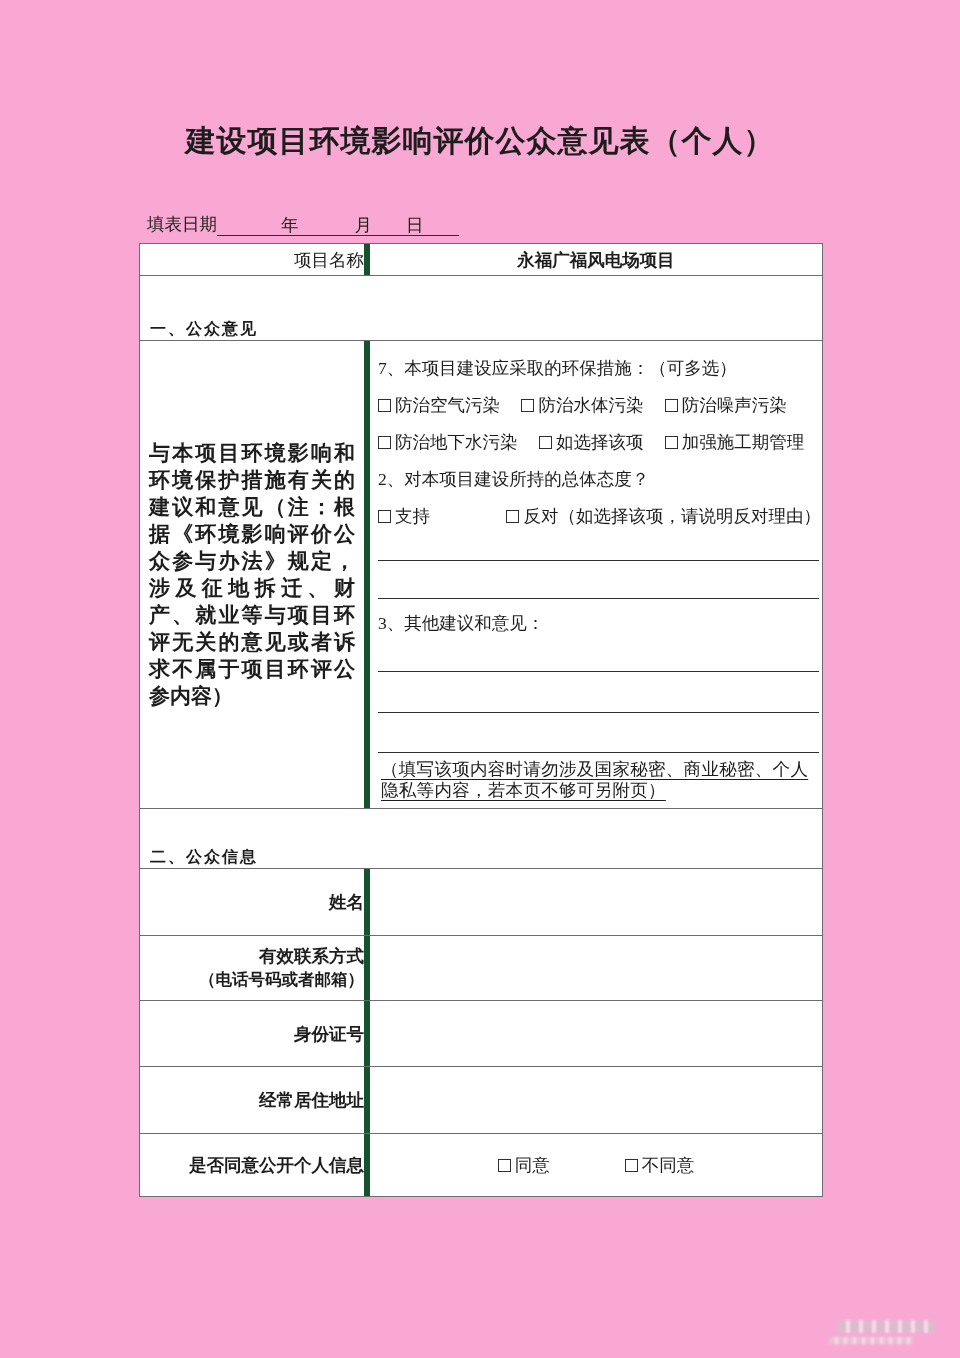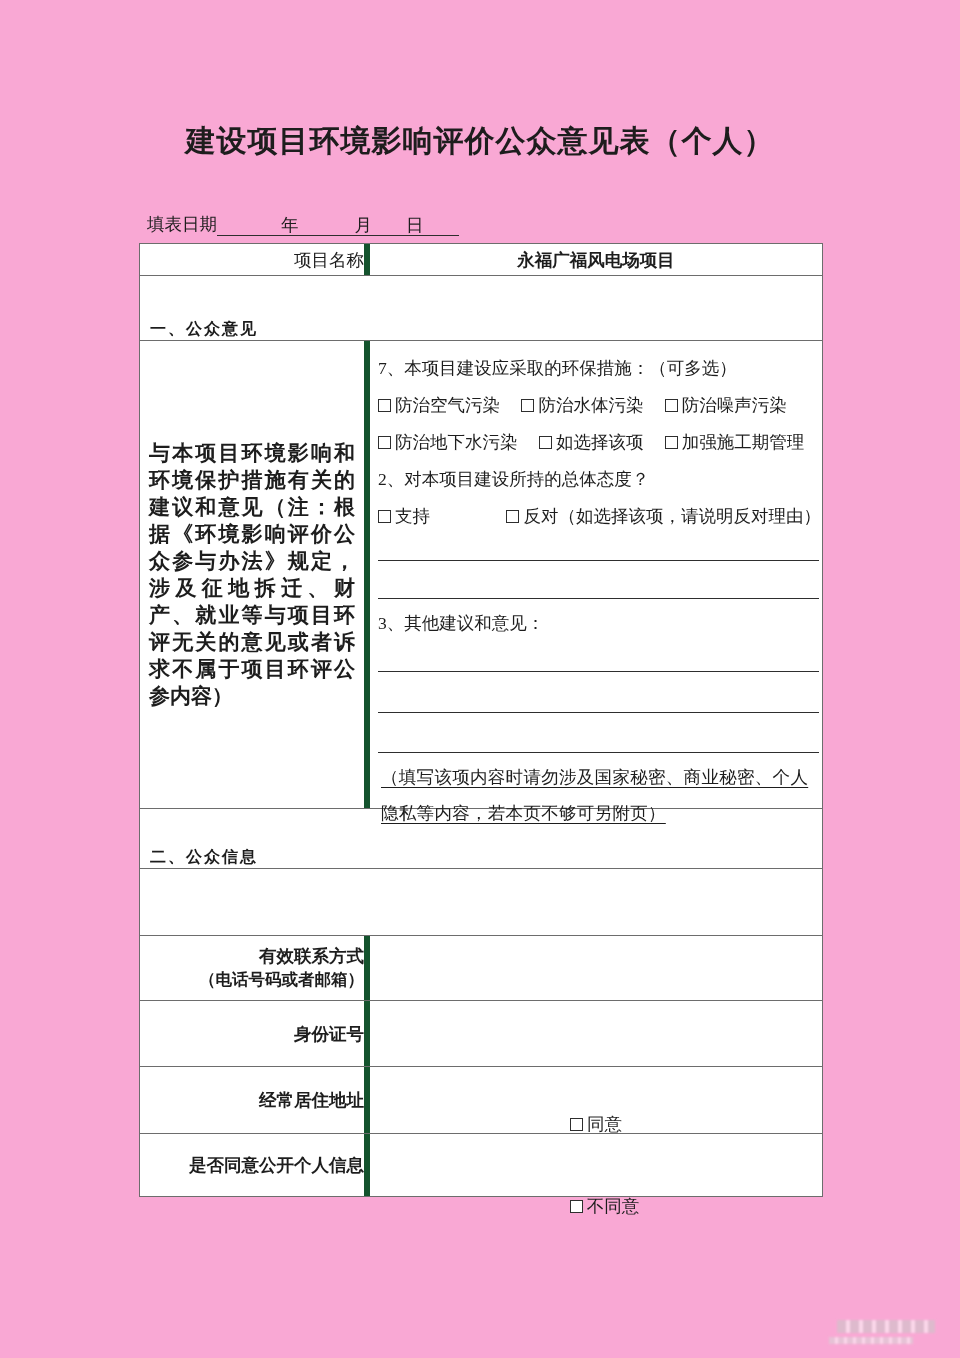--- a/index.html
+++ b/index.html
@@ -64,27 +64,27 @@
     margin-right:4px;box-sizing:border-box;background:#fff;flex:0 0 auto;
   }
   .blank{border-bottom:1.5px solid #2e2e2e;margin-right:2px;}
   .b1{height:25px;}
   .b2{height:37px;}
   .b3{height:30px;}
   .b4{height:40px;}
   .b5{height:39px;}
   .q3line{height:36px;line-height:36px;margin-top:6px;white-space:nowrap;}
   .fillnote{
-    margin-top:6px;padding-left:3px;line-height:36px;letter-spacing:0.3px;
+    margin-top:6px;padding-left:3px;line-height:21px;letter-spacing:0.3px;
     text-decoration:underline;text-underline-offset:4px;
   }
   
   .info-label{font-weight:700;line-height:24px;}
   .info-sublabel{font-weight:700;font-size:16.5px;line-height:24px;}
-  .consent{display:flex;align-items:center;justify-content:center;gap:58px;flex-direction:column;}
+  .consent{display:flex;align-items:center;justify-content:center;gap:58px;}
   
   .watermark{position:absolute;right:25px;bottom:14px;opacity:0.55;filter:blur(1.2px);}
   .wm-l1{width:98px;height:13px;margin-left:8px;
     background:repeating-linear-gradient(90deg,#c9c9c9 0 9px,#ffffff 9px 13px);}
   .wm-l2{width:84px;height:7px;margin-top:4px;
     background:repeating-linear-gradient(90deg,#d8d8d8 0 6px,#ffffff 6px 9px);}
 </style>
 </head>
 <body>
 
@@ -173,20 +173,23 @@
 
         <div class="fillnote">（填写该项内容时请勿涉及国家秘密、商业秘密、个人隐私等内容，若本页不够可另附页）</div>
       </div>
     </div>
 
     <div class="r h-sec2 rowfull">
       <span>二、公众信息</span>
     </div>
 
     <div class="r h-i1">
+      <div class="cl">
+        <span class="info-label">姓名</span>
+      </div>
       <div class="cr"></div>
     </div>
 
     <div class="r h-i3">
       <div class="cl">
         <span class="info-label">有效联系方式</span>
         <span class="info-sublabel">（电话号码或者邮箱）</span>
       </div>
       <div class="cr"></div>
     </div>

